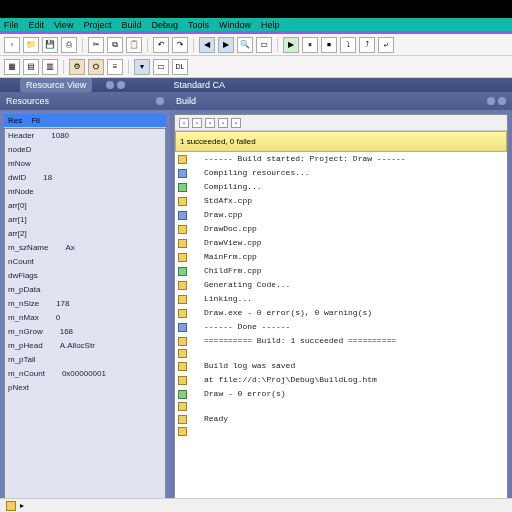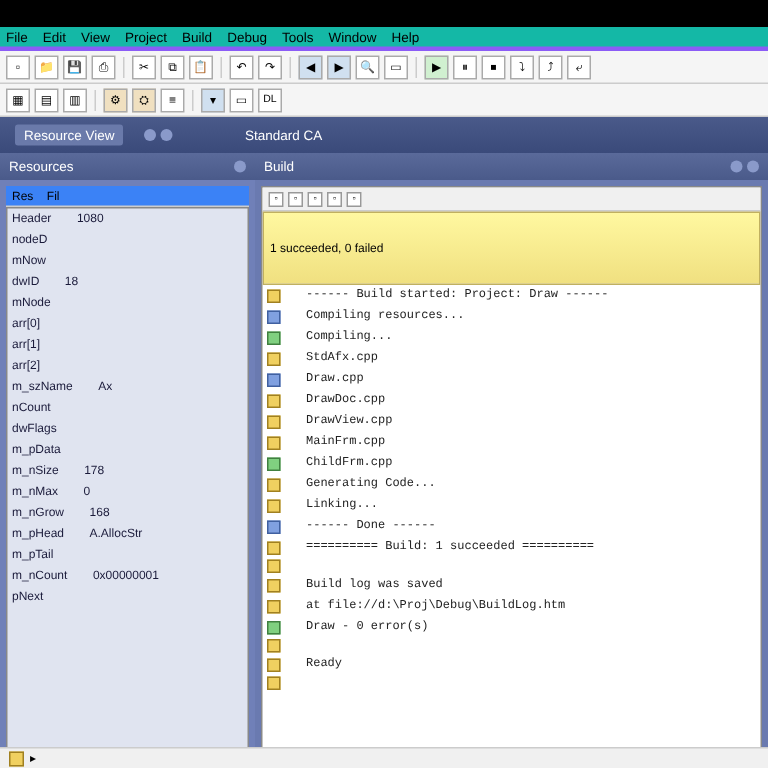--- a/index.html
+++ b/index.html
@@ -6,37 +6,37 @@
 body { width: 512px; height: 512px; background: #000; overflow: hidden; font-size: 9px; }
 .titlebar { background: #000; color: #fff; padding: 4px 8px; font-size: 10px; height: 18px; margin-top: 44px; }
 .app { background: #e8e8e8; position: absolute; top: 18px; left: 0; right: 0; bottom: 0; }
 .menubar { background: #14b8a6; border-bottom: 3px solid #8b5cf6; padding: 2px 4px; display: flex; gap: 10px; font-size: 9px; height: 16px; }
 .toolbar { background: #f5f5f5; border-bottom: 1px solid #ccc; padding: 3px 4px; display: flex; gap: 3px; height: 22px; align-items: center; }
 .tb-btn { width: 16px; height: 16px; background: #fff; border: 1px solid #aaa; display: flex; align-items: center; justify-content: center; font-size: 8px; cursor: pointer; }
 .tb-btn.blue { background: #d0e0f0; }
 .tb-btn.green { background: #d0f0d0; }
 .tb-btn.orange { background: #f0e0c0; }
 .tb-sep { width: 1px; height: 14px; background: #ccc; margin: 0 2px; }
-.tabbar { background: linear-gradient(#4a5a8a, #3a4a7a); padding: 4px 10px; display: flex; gap: 8px; height: 24px; align-items: center; }
+.tabbar { background: linear-gradient(#4a5a8a, #3a4a7a); padding: 4px 20px; display: flex; gap: 8px; height: 14px; align-items: center; }
 .tab { color: #fff; font-size: 9px; padding: 2px 6px; cursor: pointer; }
 .tab.active { background: #6a7aaa; border-radius: 2px; }
 .workspace { display: flex; height: calc(100% - 78px); }
 .panel-left { width: 170px; display: flex; flex-direction: column; }
 .panel-right { flex: 1; display: flex; flex-direction: column; }
 .phead { background: linear-gradient(#5a6a9a, #4a5a8a); color: #fff; padding: 3px 6px; display: flex; justify-content: space-between; align-items: center; font-size: 9px; height: 18px; gap: 32px; }
 .phead .dots { display: flex; gap: 3px; }
 .phead .dot { width: 8px; height: 8px; background: #8a9aca; border-radius: 50%; cursor: pointer; }
 .pbody { flex: 1; background: #6a7ab0; padding: 4px; overflow: hidden; }
 .inner { background: #fff; height: 100%; overflow: auto; border: 1px solid #888; }
 .panel-left .pbody { background: #7080b8; }
 .panel-left .inner { background: #e0e4f0; }
 .subhead { background: #3b82f6; padding: 2px 4px; font-size: 8px; border-bottom: 1px solid #ccc; display: flex; gap: 9px; }
 .subtoolbar { background: #f0f0f0; padding: 2px 4px; display: flex; gap: 3px; height: 16px; align-items: center; border-bottom: 1px solid #ccc; }
 .mini-btn { width: 10px; height: 10px; background: #fff; border: 1px solid #999; font-size: 6px; display: flex; align-items: center; justify-content: center; }
-.highlight { background: linear-gradient(#fff8a0, #f0e080); padding: 19px 4px; font-size: 8px; border: 1px solid #c0b060; }
+.highlight { background: linear-gradient(#fff8a0, #f0e080); padding: 5px 4px; font-size: 8px; border: 1px solid #c0b060; }
 .row { display: flex; align-items: center; padding: 1px 3px; gap: 17px; font-size: 8px; color: #222; line-height: 12px; }
 .row .ic { width: 9px; height: 9px; background: #f0d060; border: 1px solid #a08020; flex-shrink: 0; }
 .row .ic.b { background: #80a0e0; border-color: #4060a0; }
 .row .ic.g { background: #80d080; border-color: #408040; }
 .row .tx { white-space: nowrap; overflow: hidden; text-overflow: clip; font-family: 'Courier New', monospace; }
 .panel-left .row { font-family: 'Courier New', monospace; color: #1a1a3a; }
 .panel-left .row .lbl { color: #1a1a3a; }
 .statusbar { position: absolute; bottom: 0; left: 0; right: 0; height: 14px; background: #f0f0f0; border-top: 1px solid #ccc; display: flex; align-items: center; padding: 0 6px; font-size: 8px; }
 .statusbar .sic { width: 10px; height: 10px; background: #f0d060; border: 1px solid #a08020; margin-right: 4px; }
 </style>
@@ -265,20 +265,24 @@
               </div>
               <div class="row">
                 <span class="ic "></span>
                 <span class="tx">Generating Code...</span>
               </div>
               <div class="row">
                 <span class="ic "></span>
                 <span class="tx">Linking...</span>
               </div>
               <div class="row">
+                <span class="ic "></span>
+                <span class="tx">Draw.exe - 0 error(s), 0 warning(s)</span>
+              </div>
+              <div class="row">
                 <span class="ic b"></span>
                 <span class="tx">------ Done ------</span>
               </div>
               <div class="row">
                 <span class="ic "></span>
                 <span class="tx">========== Build: 1 succeeded ==========</span>
               </div>
               <div class="row">
                 <span class="ic "></span>
                 <span class="tx"></span>

